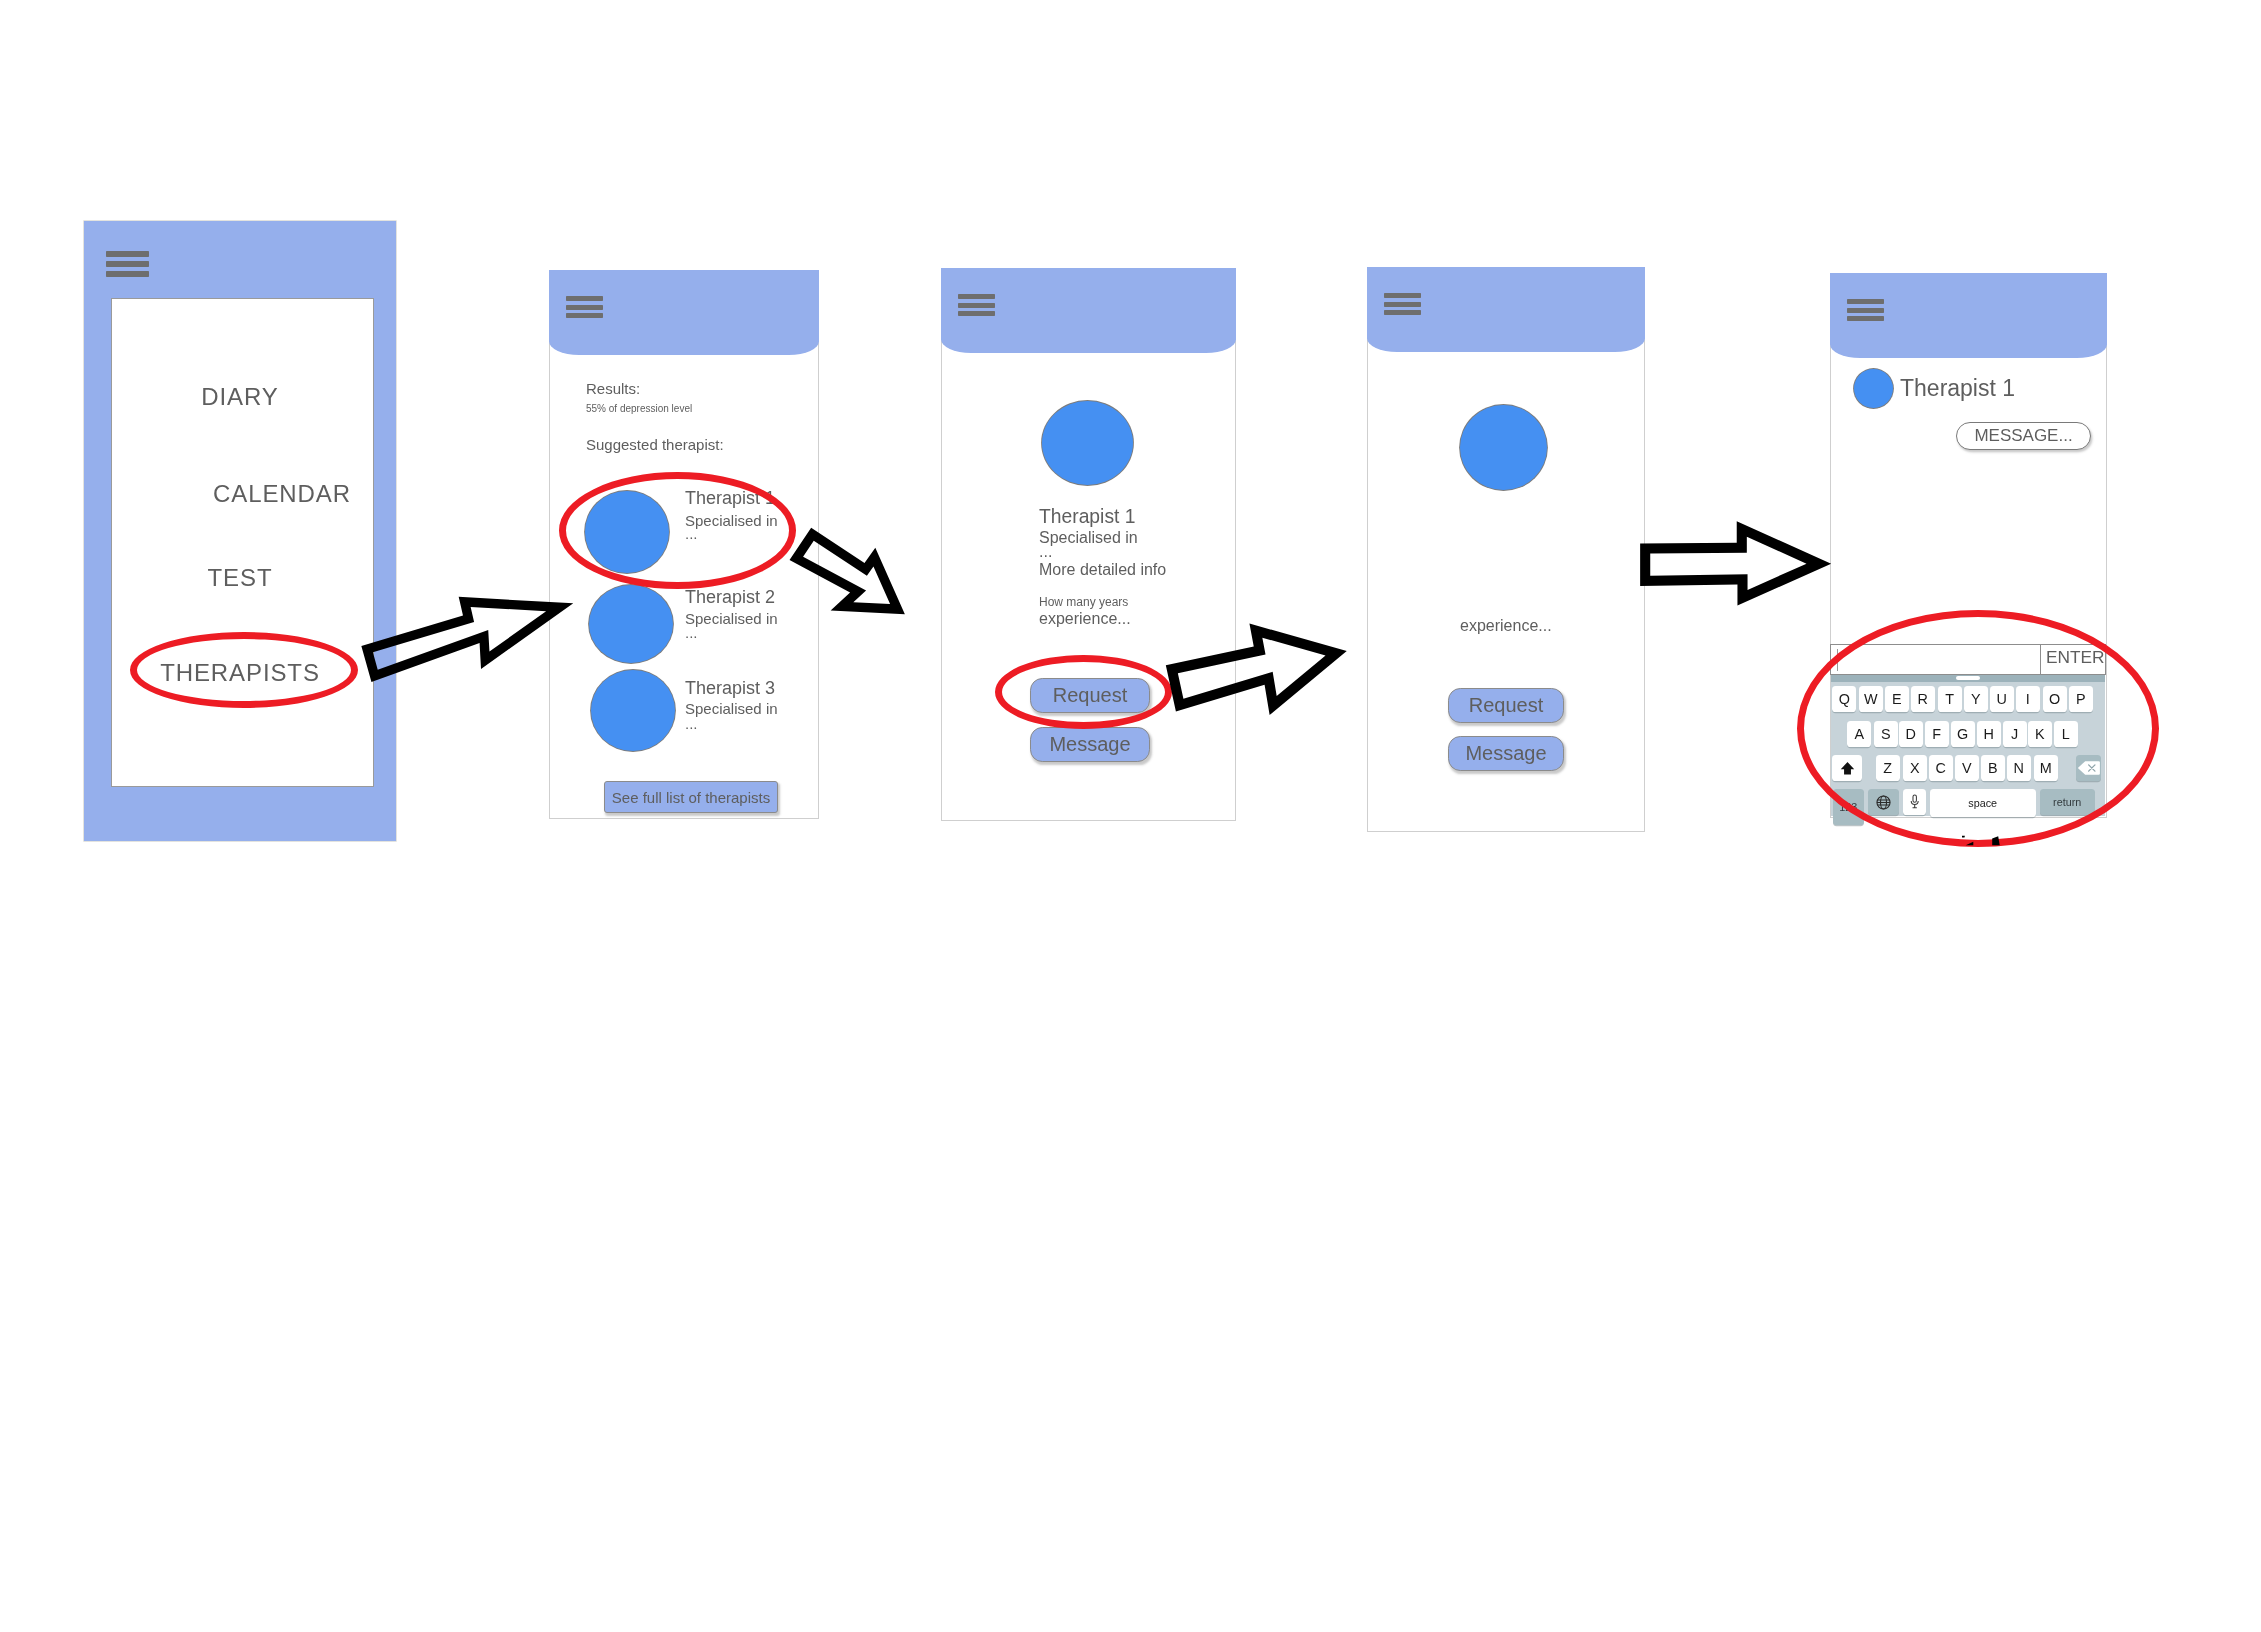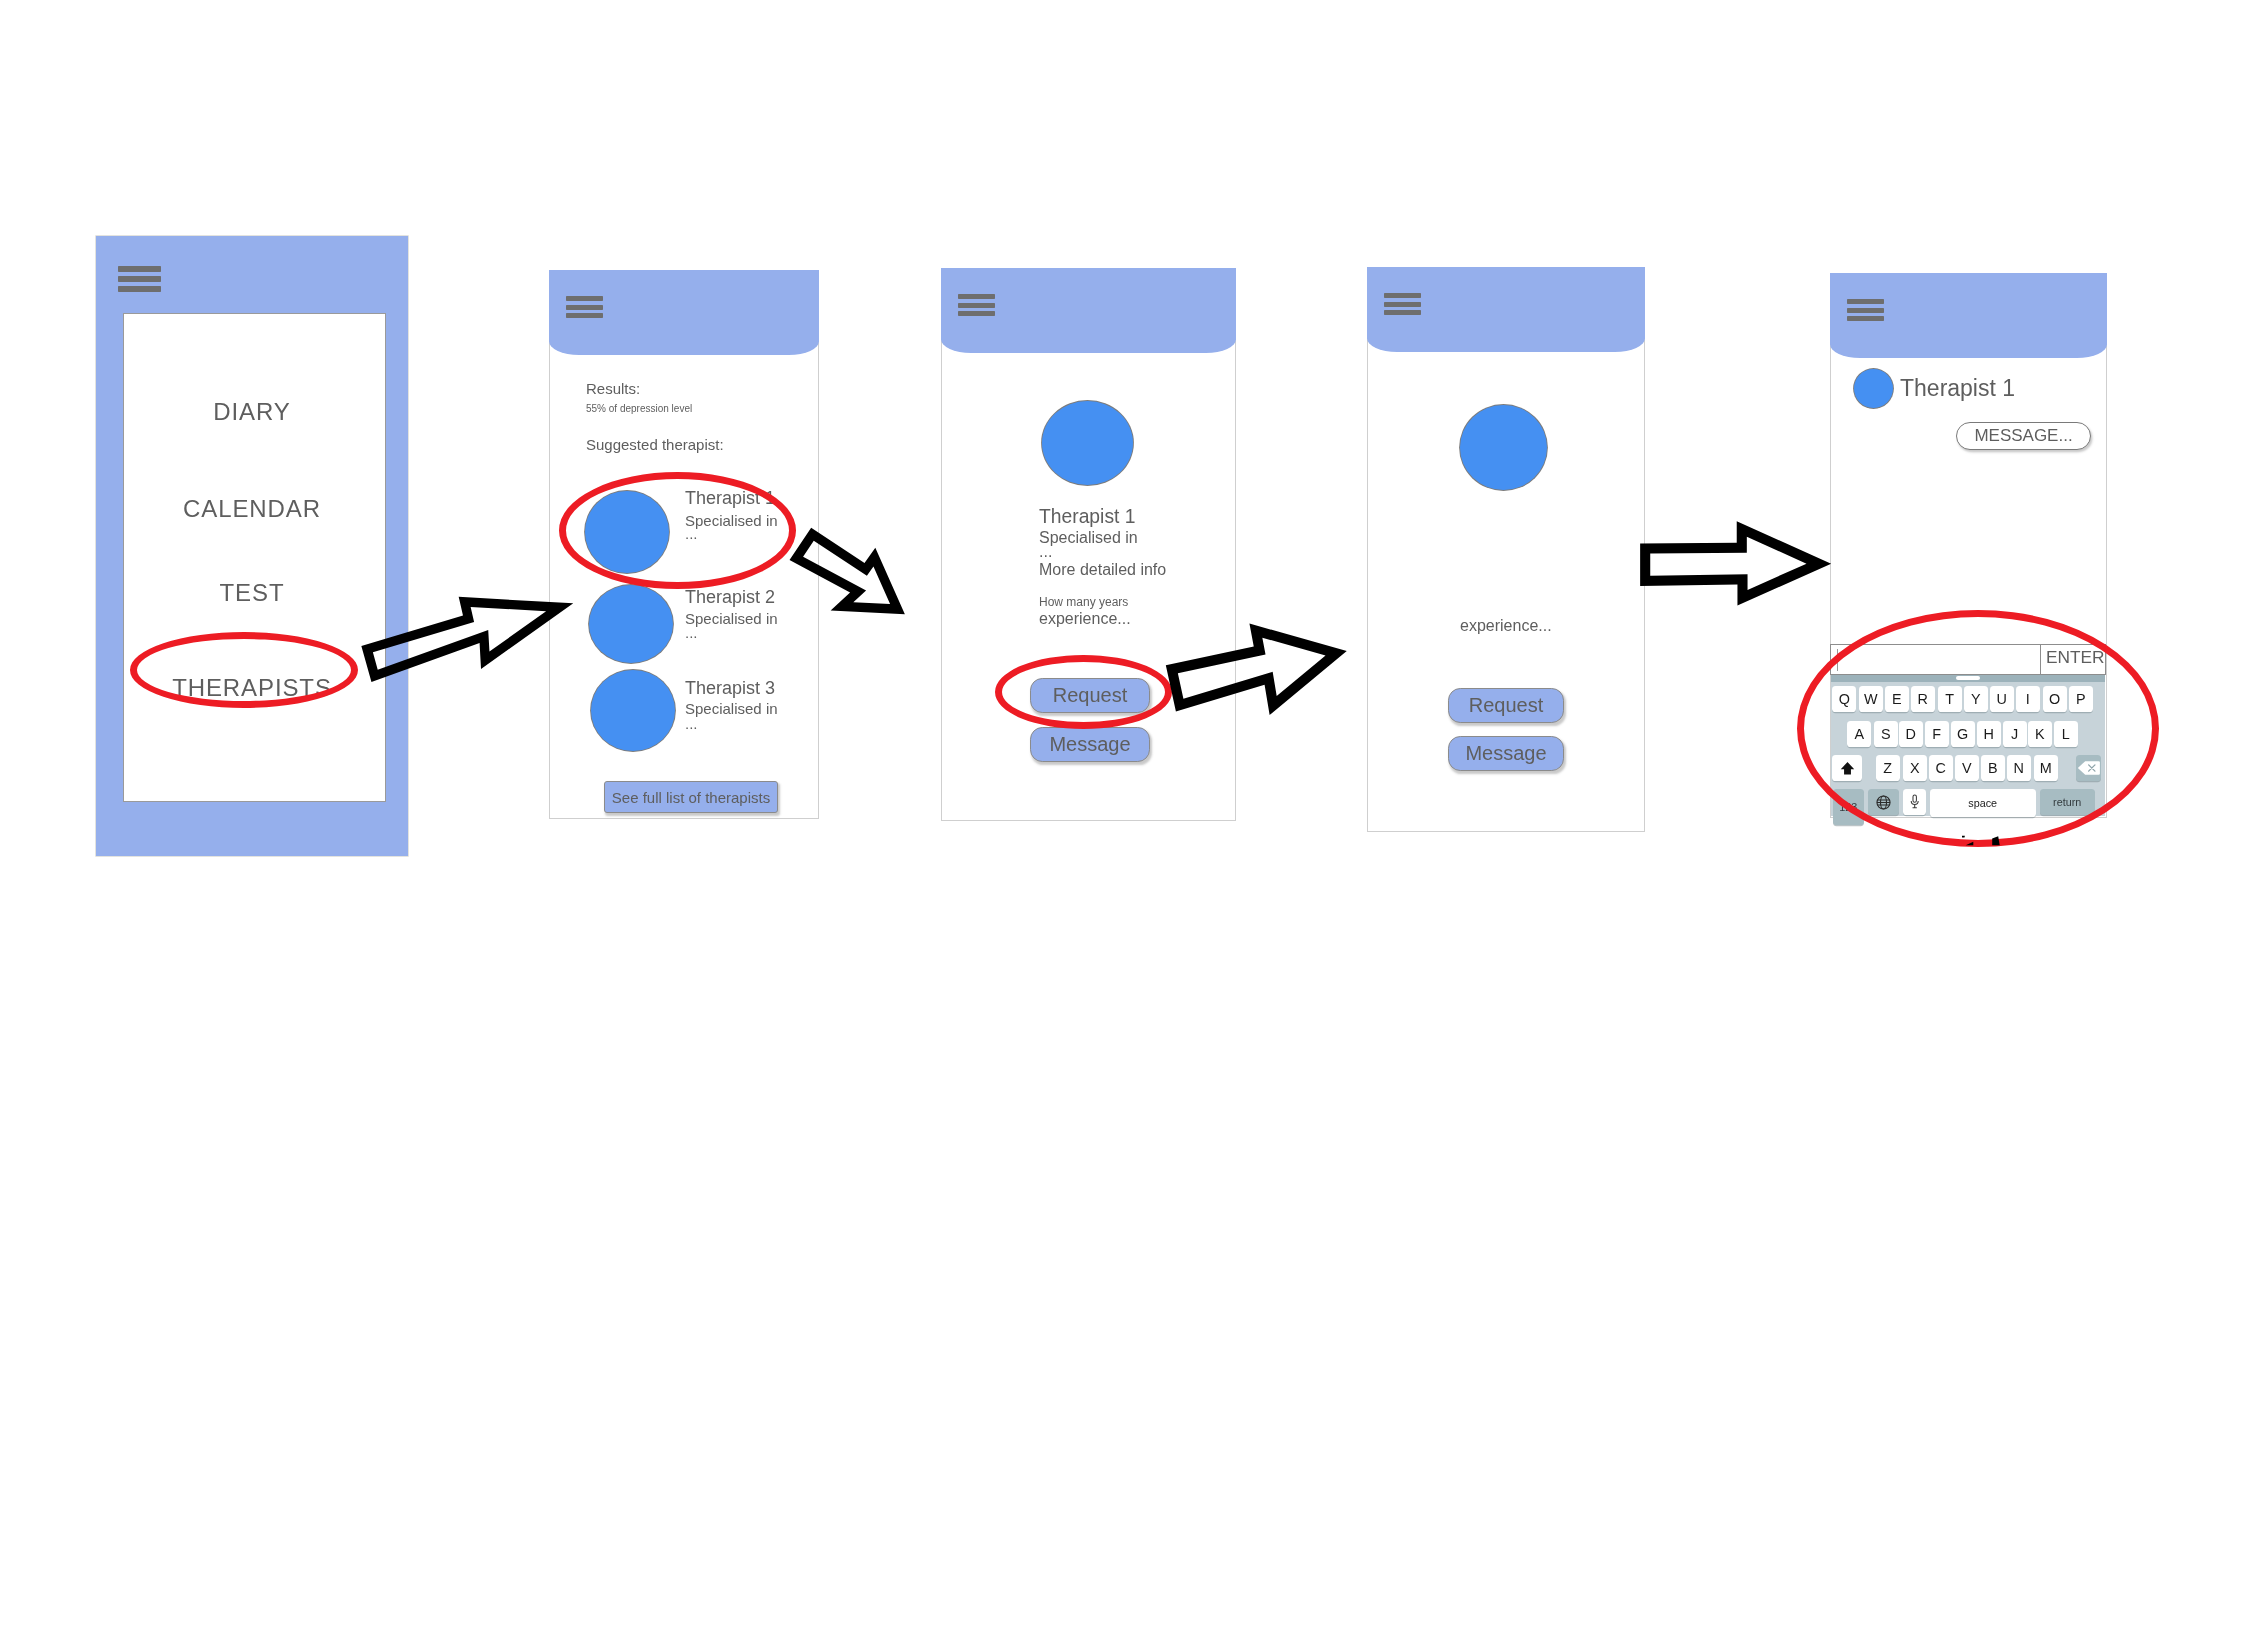--- a/index.html
+++ b/index.html
@@ -35,33 +35,33 @@
   .kb .key.gray{background:#a7bcc2;color:#333b3e;}
   .kb .grab{position:absolute;background:#fff;border-radius:2.2px;}
   .kb .topstrip{position:absolute;background:#9cb2ba;}
   svg{display:block;overflow:visible;}
 </style>
 </head>
 <body>
 
 <div class="stage">
 
-  <div class="phone" style="left:96px;top:221px;width:312px;height:620px;margin-top:15px;">
+  <div class="phone" style="left:84px;top:221px;width:312px;height:620px;">
     <div class="frame-fill" style="left:0;top:0;width:312px;height:620px;"></div>
 
     <div class="hamb" style="left:21.6px;top:30px;width:43px;height:27px;">
       <i style="height:5.8px;margin-bottom:4.3px;"></i>
       <i style="height:5.8px;margin-bottom:4.3px;"></i>
       <i style="height:5.8px;"></i>
     </div>
 
     <div class="screen-body" style="left:27px;top:77px;width:263px;height:489px;border:1px solid #9a9a9a;box-sizing:border-box;"></div>
 
     <div class="txt" style="left:0;top:162px;width:312px;text-align:center;font-size:24px;letter-spacing:0.9px;">DIARY</div>
-    <div class="txt" style="left:0;top:259px;width:312px;text-align:center;font-size:24px;letter-spacing:0.9px;">CALENDAR</div>
+    <div class="txt" style="left:0;top:259px;width:312px;text-align:center;font-size:24px;letter-spacing:0.9px;padding-left:42px;">CALENDAR</div>
     <div class="txt" style="left:0;top:343px;width:312px;text-align:center;font-size:24px;letter-spacing:0.9px;">TEST</div>
     <div class="txt" style="left:0;top:438px;width:312px;text-align:center;font-size:24px;letter-spacing:0.9px;">THERAPISTS</div>
   </div>
   <div class="ell" style="left:130px;top:632px;width:228px;height:76px;"></div>
 
   <div class="phone" style="left:549px;top:270px;width:270px;height:549px;padding-left:28px;">
     <div class="frame-line" style="left:0;top:0;width:270px;height:549px;"></div>
     <div class="hdr" style="left:0;top:0;width:270px;height:85px;"></div>
     <div class="hamb" style="left:17.3px;top:26px;width:37px;height:23px;">
       <i style="height:5px;margin-bottom:3.6px;"></i>

